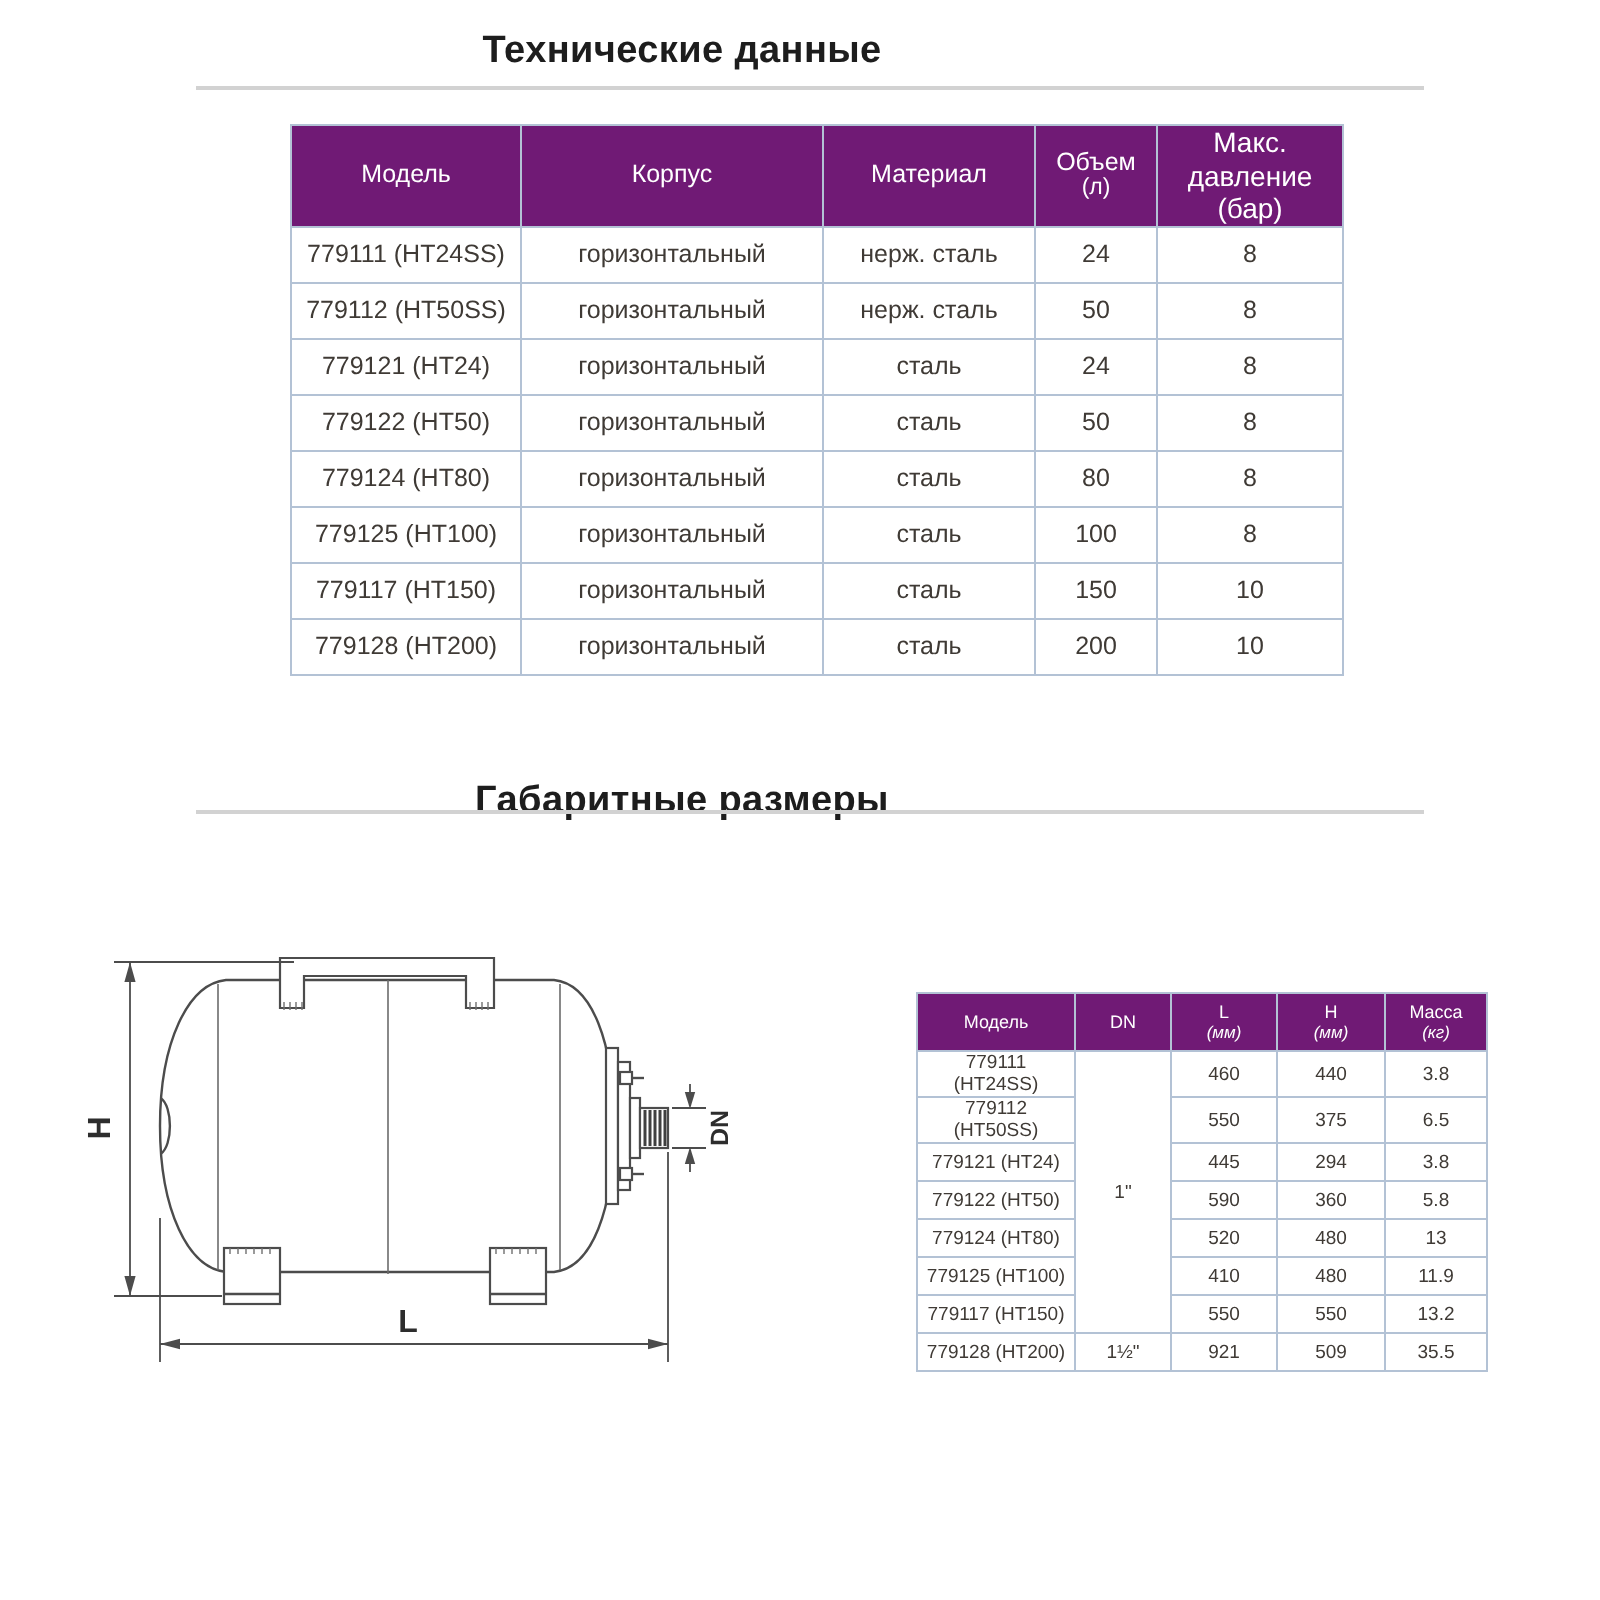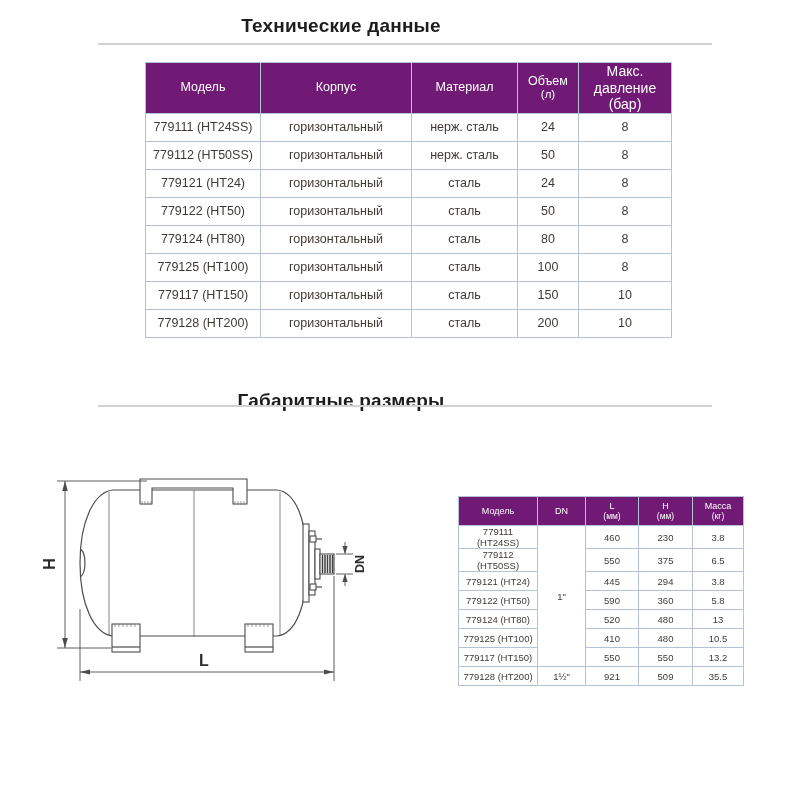--- a/index.html
+++ b/index.html
@@ -31,21 +31,21 @@
   #tech-table th{height:43px;}
   #tech-table .h1{font-size:12.5px;}
   #tech-table .h2{font-size:11.5px;}
   #tech-table th.small .h1,#tech-table th.small .h2{font-size:14px;}
   #tech-table td{height:27px;font-size:12.5px;color:#3f3a35;}
 
   
   #dim-table{position:absolute;left:458px;top:496px;width:285px;}
   #dim-table th{height:28px;}
   #dim-table .h1{font-size:9px;}
-  #dim-table .h2{font-size:8.5px;}
+  #dim-table .h2{font-size:8.5px;font-style:italic;}
   #dim-table td{height:18px;font-size:9.5px;color:#3f3a35;}
 
   
   #tank-svg{position:absolute;left:28px;top:432px;}
   .ln{stroke:#4c4c4c;stroke-width:1.2;fill:none;}
   .seam{stroke:#6b6b6b;stroke-width:.8;fill:none;}
   .solid{stroke:#4c4c4c;stroke-width:1.1;fill:#ffffff;}
   .dim{stroke:#4c4c4c;stroke-width:.9;fill:none;}
   .arr{fill:#4c4c4c;stroke:none;}
   .tick{stroke:#707070;stroke-width:.7;fill:none;}
@@ -273,21 +273,21 @@
           <span class="h1">Масса</span>
           <span class="h2">(кг)</span>
         </th>
     </tr>
   </thead>
   <tbody id="dim-tbody">
       <tr>
         <td>779111 (HT24SS)</td>
         <td rowspan="7">1"</td>
         <td>460</td>
-        <td>230</td>
+        <td>440</td>
         <td>3.8</td>
       </tr>
       <tr>
         <td>779112 (HT50SS)</td>
         <td>550</td>
         <td>375</td>
         <td>6.5</td>
       </tr>
       <tr>
         <td>779121 (HT24)</td>
@@ -304,21 +304,21 @@
       <tr>
         <td>779124 (HT80)</td>
         <td>520</td>
         <td>480</td>
         <td>13</td>
       </tr>
       <tr>
         <td>779125 (HT100)</td>
         <td>410</td>
         <td>480</td>
-        <td>10.5</td>
+        <td>11.9</td>
       </tr>
       <tr>
         <td>779117 (HT150)</td>
         <td>550</td>
         <td>550</td>
         <td>13.2</td>
       </tr>
       <tr>
         <td>779128 (HT200)</td>
         <td>1½"</td>

